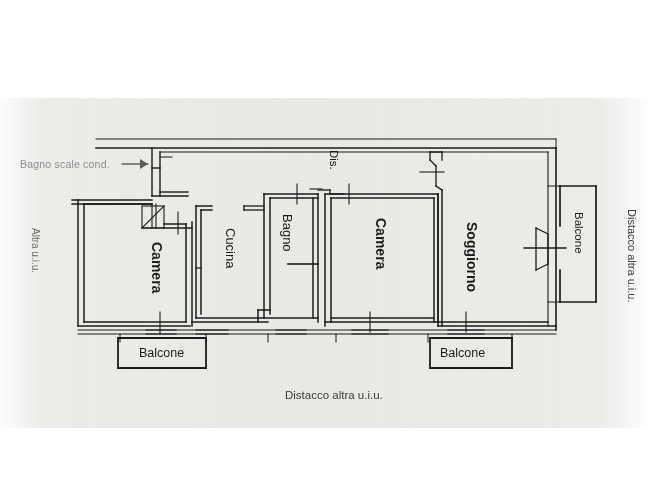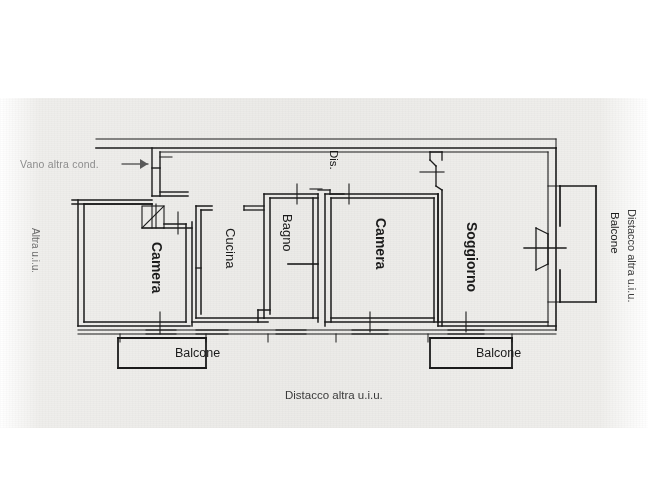--- a/index.html
+++ b/index.html
@@ -70,21 +70,20 @@
     font-size: 10px;
   }
   .lbl-note {
     font-size: 11.5px;
     color: #3a3a3a;
   }
   .lbl-balc {
     font-size: 12.5px;
     color: #1b1b1b;
     font-weight: normal;
-    margin-left: 36px;
   }
 </style>
 </head>
 <body>
 
 <div id="root">
 
   <div id="paper"></div>
 
   <svg id="plan-svg" viewBox="0 0 648 492">
@@ -315,21 +314,21 @@
       <g stroke-width="1.8">
         <line x1="430" y1="338" x2="512" y2="338"></line>
         <line x1="430" y1="338" x2="430" y2="368"></line>
         <line x1="512" y1="338" x2="512" y2="368"></line>
         <line x1="430" y1="368" x2="512" y2="368"></line>
       </g>
 
     </g>
   </svg>
 
-  <div class="lbl lbl-faint" style="left:20px; top:159px;">Vano altra cond.</div>
+  <div class="lbl lbl-faint" style="left:20px; top:159px;">Bagno scale cond.</div>
 
   <div class="lbl lbl-side lbl-vert" style="left:30px; top:228px;">Altra u.i.u.</div>
 
   <div class="lbl lbl-small lbl-vert" style="left:626px; top:209px; color:#3a3a3a;">Distacco altra u.i.u.</div>
 
   <div class="lbl lbl-note" style="left:285px; top:390px;">Distacco altra u.i.u.</div>
 
   <div class="lbl lbl-room lbl-vert" style="left:150px; top:242px;">Camera</div>
 
   <div class="lbl lbl-room lbl-vert" style="left:224px; top:228px; font-weight:normal; font-size:13px;">Cucina</div>

